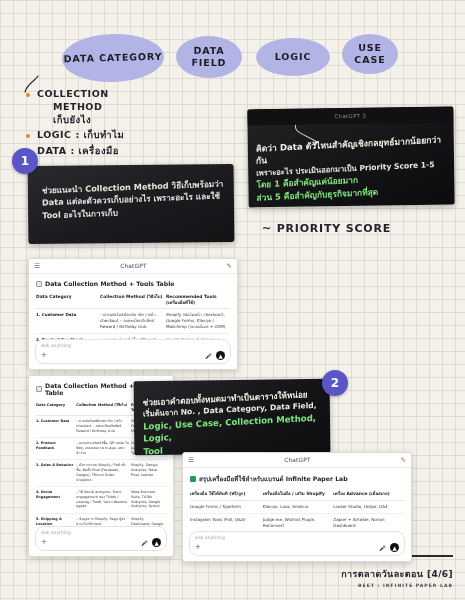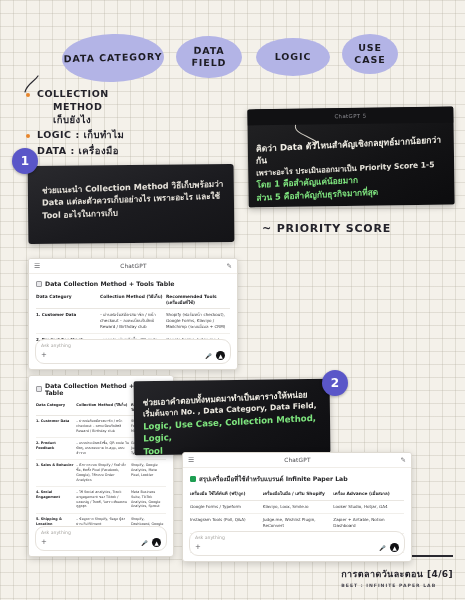--- a/index.html
+++ b/index.html
@@ -204,21 +204,21 @@
 
   
   .anno {
     position: absolute;
     font-size: 11px; font-weight: 700; letter-spacing: .8px;
     color: #23222a; text-transform: uppercase;
   }
   #anno-priority { left: 262px; top: 222px; }
 
   
-  .sig { position: absolute; right: 12px; bottom: 12px; text-align: left; }
+  .sig { position: absolute; right: 12px; bottom: 12px; text-align: right; }
   .sig .line1 { font-size: 9px; font-weight: 700; color: #23222a; letter-spacing: .4px; }
   .sig .line2 { font-size: 4.6px; font-weight: 700; color: #4a4952; letter-spacing: 1px; margin-top: 2px; }
   .sig-rule { position: absolute; right: 12px; bottom: 43px; width: 118px; height: 1.6px; background: #2a2930; }
 </style>
 </head>
 <body>
 
 <div class="bubble hand" id="bub0">DATA CATEGORY</div>
 <div class="bubble hand" id="bub1">DATA FIELD</div>
 <div class="bubble hand" id="bub2">LOGIC</div>

